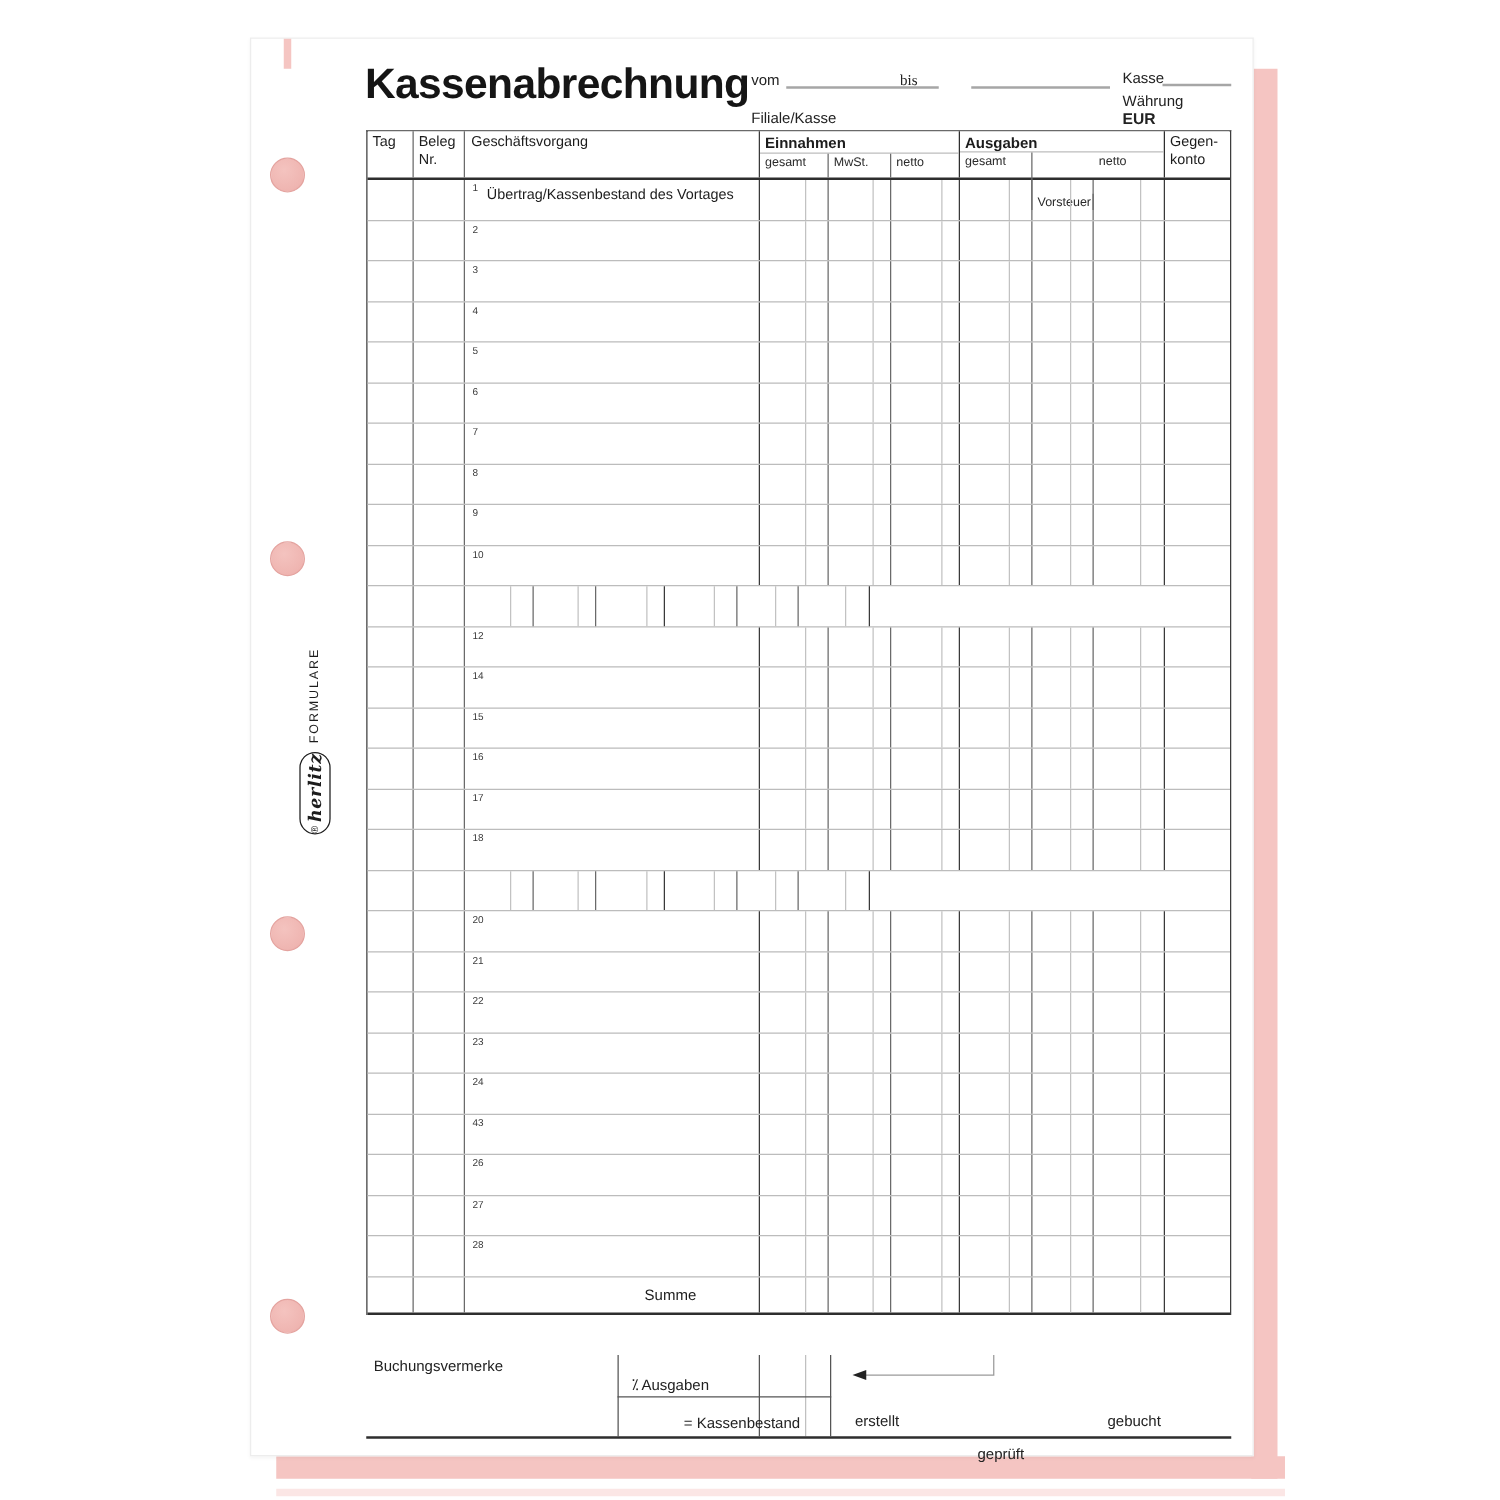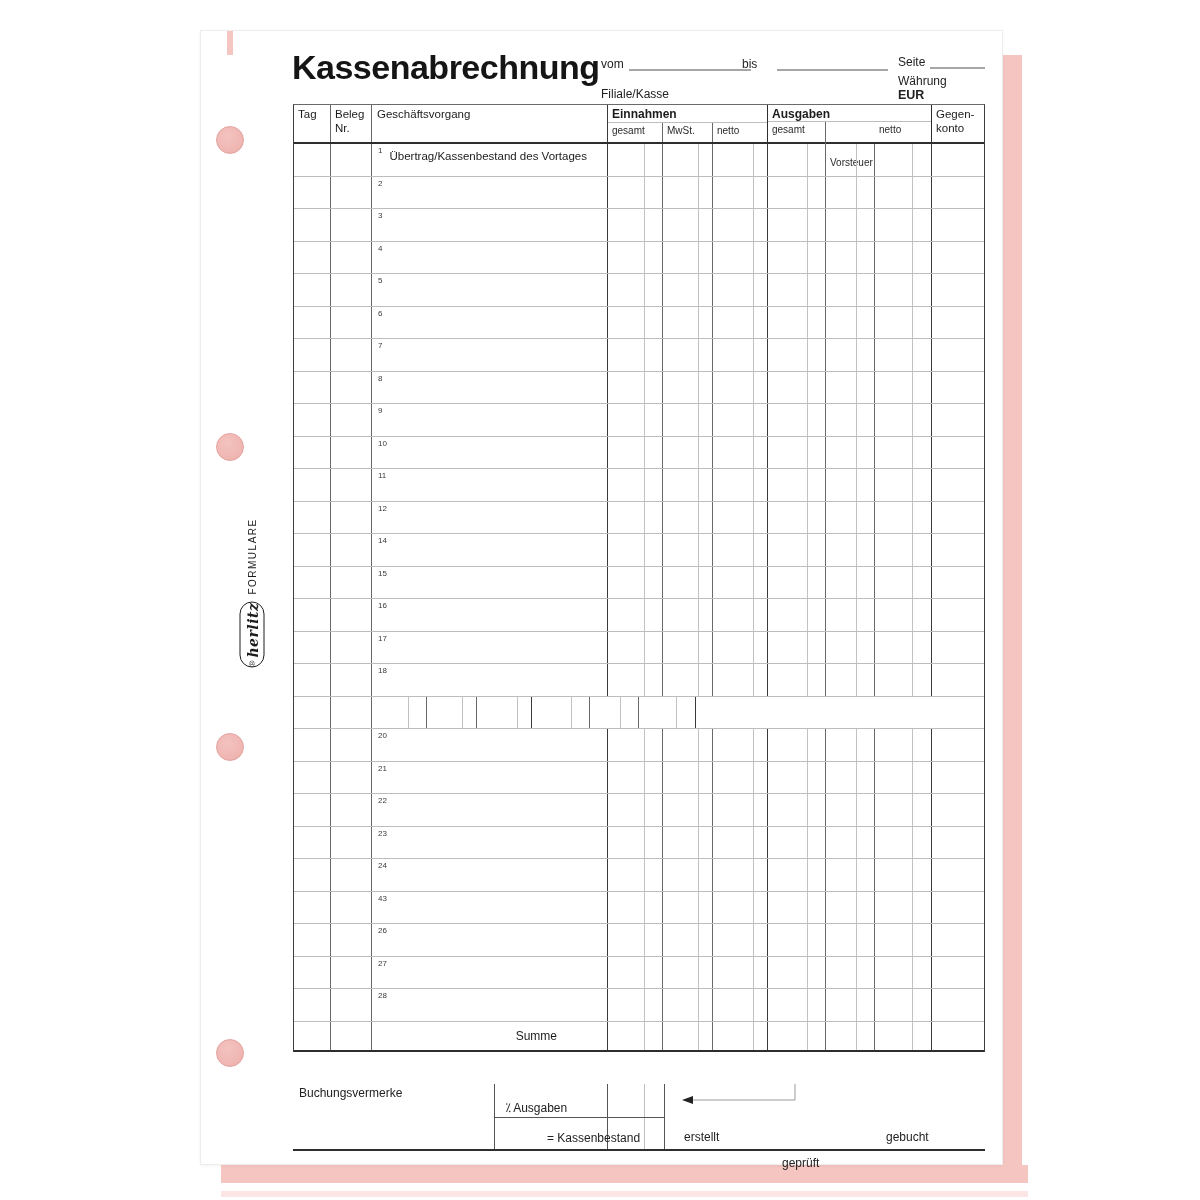--- a/index.html
+++ b/index.html
@@ -25,21 +25,21 @@
         border:1px solid #e4a39f;box-sizing:border-box;}
   .hole1{left:216px;top:126px;} .hole2{left:216px;top:433px;}
   .hole3{left:216px;top:733px;} .hole4{left:216px;top:1039px;}
 
   
   .title{left:292px;top:48px;font-size:34px;font-weight:bold;letter-spacing:-0.5px;color:#151515;}
   .lbl{font-size:12px;color:#222;}
   .lbl-b{font-weight:bold;}
   .fill-line{height:2px;background:#a6a6a6;}
   .vom{left:601px;top:57px;} .vom-line{left:629px;top:69px;width:122px;}
-  .bis{left:742px;top:57px;} .bis-line{left:777px;top:69px;width:111px;}
+  .bis{left:720px;top:57px;font-family:Liberation Serif, serif;} .bis-line{left:777px;top:69px;width:111px;}
   .seite{left:898px;top:55px;} .seite-line{left:930px;top:67px;width:55px;}
   .waehrung{left:898px;top:74px;}
   .eur{left:898px;top:88px;font-size:12.5px;}
   .filiale{left:601px;top:87px;}
 
   
   .logo-wrap{left:182px;top:584px;width:140px;height:27px;transform:rotate(-90deg);
              display:flex;align-items:center;gap:7px;}
   .logo-oval{width:76px;height:25px;border:1.5px solid #1c1c1c;border-radius:13px;
              display:flex;align-items:center;justify-content:center;gap:3px;box-sizing:border-box;background:#fff;}
@@ -118,21 +118,21 @@
     <span class="logo-script">herlitz</span>
   </span>
   <span class="logo-formulare">FORMULARE</span>
 </div>
 
 <div class="abs title">Kassenabrechnung</div>
 <div class="abs lbl vom">vom</div>
 <div class="abs fill-line vom-line"></div>
 <div class="abs lbl bis">bis</div>
 <div class="abs fill-line bis-line"></div>
-<div class="abs lbl seite">Seite</div>
+<div class="abs lbl seite">Kasse</div>
 <div class="abs fill-line seite-line"></div>
 <div class="abs lbl waehrung">Währung</div>
 <div class="abs lbl lbl-b eur">EUR</div>
 <div class="abs lbl filiale">Filiale/Kasse</div>
 
 <div class="abs table">
   <div class="thead">
     <div class="hc hc-tag">Tag</div>
     <div class="hc hc-beleg">
       <div>Beleg</div>
@@ -397,21 +397,20 @@
           <div class="amt-main" style="width: 31px;"></div>
         </div>
         <div class="td td-amt gline" style="width: 57px;">
           <div class="amt-main" style="width: 38px;"></div>
         </div>
         <div class="td td-gegen"></div>
       </div>
       <div class="trow">
         <div class="td td-tag"></div>
         <div class="td td-beleg"></div>
-        <div class="td td-gesch"><span class="rowno">11</span></div>
         <div class="td td-amt" style="width: 55px;">
           <div class="amt-main" style="width: 37px;"></div>
         </div>
         <div class="td td-amt" style="width: 50px;">
           <div class="amt-main" style="width: 36px;"></div>
         </div>
         <div class="td td-amt gline" style="width: 55px;">
           <div class="amt-main" style="width: 41px;"></div>
         </div>
         <div class="td td-amt" style="width: 58px;">

